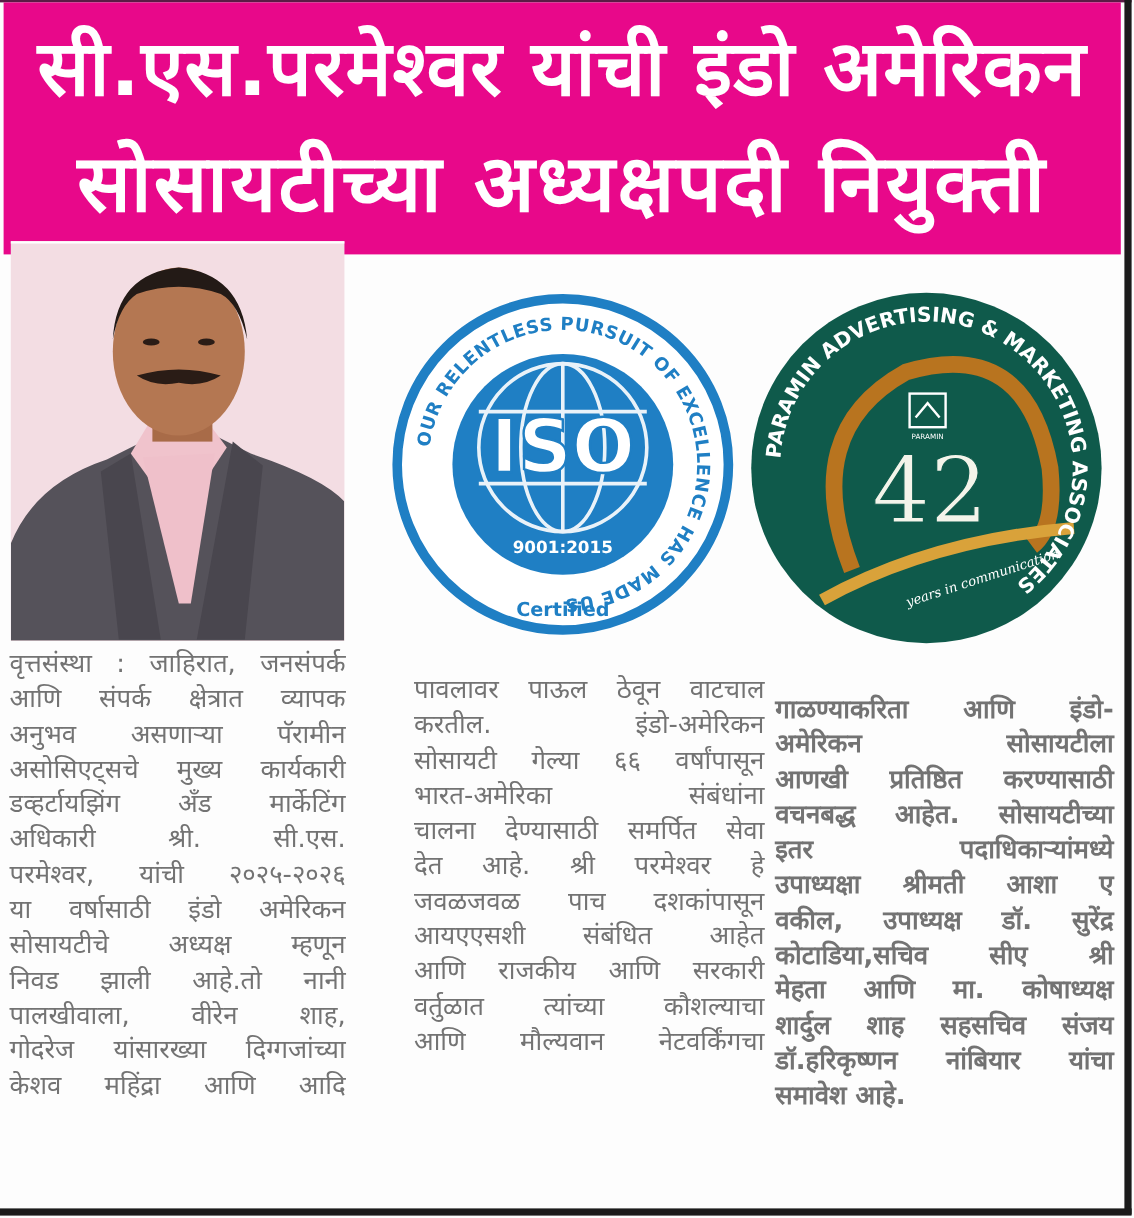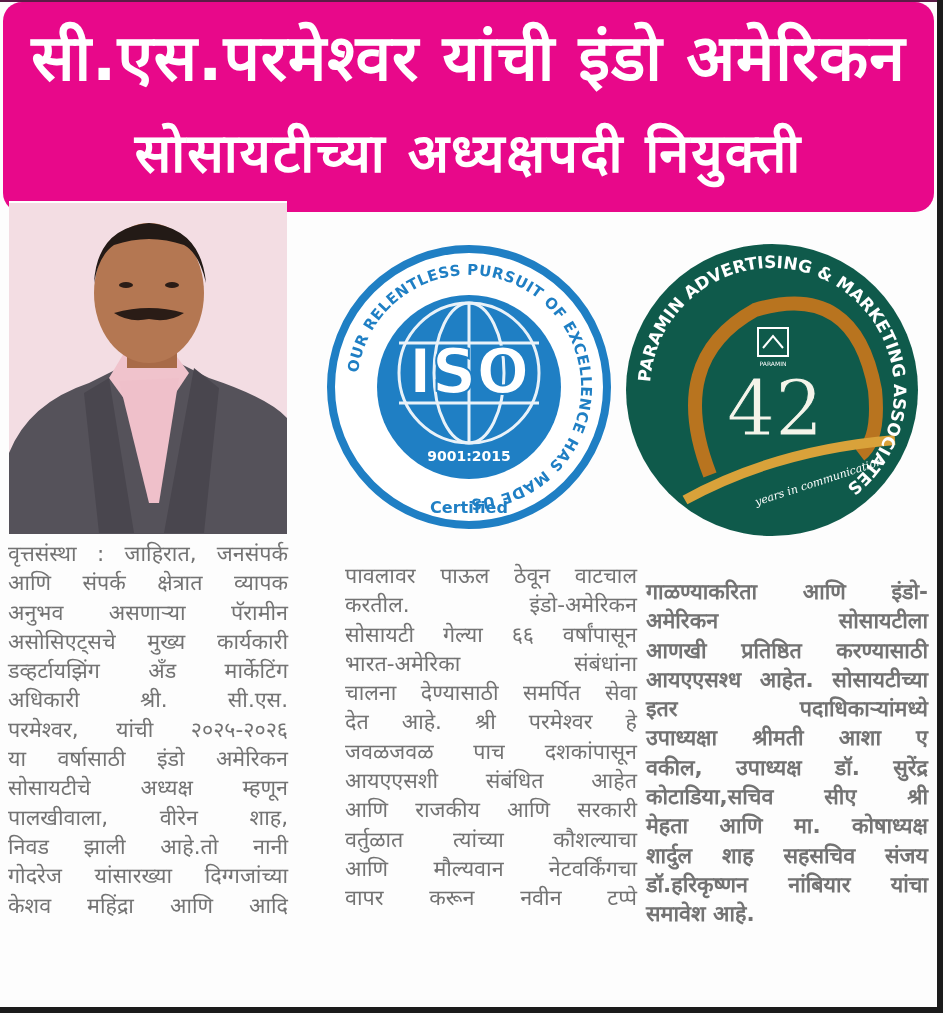--- a/index.html
+++ b/index.html
@@ -7,24 +7,24 @@
     width:945px; height:1015px; background:#fdfdfd; position:relative; overflow:hidden;
     font-family:"DejaVu Sans", sans-serif; color:#1a1a1a;
   }
   .frame-right { position:absolute; left:937px; top:0; width:6px; height:1012px; background:#1b1b1b; }
   .frame-bottom { position:absolute; left:0; top:1007px; width:943px; height:6px; background:#1b1b1b; }
   .frame-top { position:absolute; left:0; top:0; width:943px; height:2px; background:#5a1b45; }
 
   .headline {
     position:absolute; left:3px; top:2px; width:931px; height:210px;
     background:#e8088a; color:#ffffff; text-align:center;
-    font-family:"DejaVu Sans", sans-serif; font-weight:bold;border-radius:19px;
+    font-family:"DejaVu Sans", sans-serif; font-weight:bold;
   }
   .headline .line1 { position:absolute; left:0; right:0; top:14px; font-size:64px; line-height:84px; letter-spacing:1px; }
-  .headline .line2 { position:absolute; left:0; right:0; top:106px; font-size:54px; line-height:92px; letter-spacing:2px; }
+  .headline .line2 { position:absolute; left:0; right:0; top:106px; font-size:66px; line-height:92px; letter-spacing:2px; }
 
   .photo {
     position:absolute; left:9px; top:201px; width:278px; height:331px;
     background:#f3dde3; overflow:hidden; border-top:2px solid #ffffff;
   }
 
   .iso { position:absolute; left:325px; top:243px; width:288px; height:288px; }
   .paramin { position:absolute; left:625px; top:240px; width:295px; height:300px; }
 
   .col {
@@ -120,46 +120,45 @@
 <div class="col col1">
   <p>वृत्तसंस्था : जाहिरात, जनसंपर्क</p>
   <p>आणि संपर्क क्षेत्रात व्यापक</p>
   <p>अनुभव असणाऱ्या पॅरामीन</p>
   <p>असोसिएट्सचे मुख्य कार्यकारी</p>
   <p>डव्हर्टायझिंग अँड मार्केटिंग</p>
   <p>अधिकारी श्री. सी.एस.</p>
   <p>परमेश्वर, यांची २०२५-२०२६</p>
   <p>या वर्षासाठी इंडो अमेरिकन</p>
   <p>सोसायटीचे अध्यक्ष म्हणून</p>
+  <p>निवड झाली आहे.तो नानी</p>
   <p>पालखीवाला, वीरेन शाह,</p>
-  <p>निवड झाली आहे.तो नानी</p>
   <p>गोदरेज यांसारख्या दिग्गजांच्या</p>
   <p>केशव महिंद्रा आणि आदि</p>
 </div>
 
 <div class="col col2">
   <p>पावलावर पाऊल ठेवून वाटचाल</p>
   <p>करतील. इंडो-अमेरिकन</p>
   <p>सोसायटी गेल्या ६६ वर्षांपासून</p>
   <p>भारत-अमेरिका संबंधांना</p>
   <p>चालना देण्यासाठी समर्पित सेवा</p>
   <p>देत आहे. श्री परमेश्वर हे</p>
   <p>जवळजवळ पाच दशकांपासून</p>
   <p>आयएएसशी संबंधित आहेत</p>
   <p>आणि राजकीय आणि सरकारी</p>
   <p>वर्तुळात त्यांच्या कौशल्याचा</p>
   <p>आणि मौल्यवान नेटवर्किंगचा</p>
-  <p>वापर करून नवीन टप्पे</p>
 </div>
 
 <div class="col col3">
   <p>गाळण्याकरिता आणि इंडो-</p>
   <p>अमेरिकन सोसायटीला</p>
   <p>आणखी प्रतिष्ठित करण्यासाठी</p>
-  <p>आयएएसश्ध आहेत. सोसायटीच्या</p>
+  <p>वचनबद्ध आहेत. सोसायटीच्या</p>
   <p>इतर पदाधिकाऱ्यांमध्ये</p>
   <p>उपाध्यक्षा श्रीमती आशा ए</p>
   <p>वकील, उपाध्यक्ष डॉ. सुरेंद्र</p>
   <p>कोटाडिया,सचिव सीए श्री</p>
   <p>मेहता आणि मा. कोषाध्यक्ष</p>
   <p>शार्दुल शाह सहसचिव संजय</p>
   <p>डॉ.हरिकृष्णन नांबियार यांचा</p>
   <p class="last">समावेश आहे.</p>
 </div>
 

